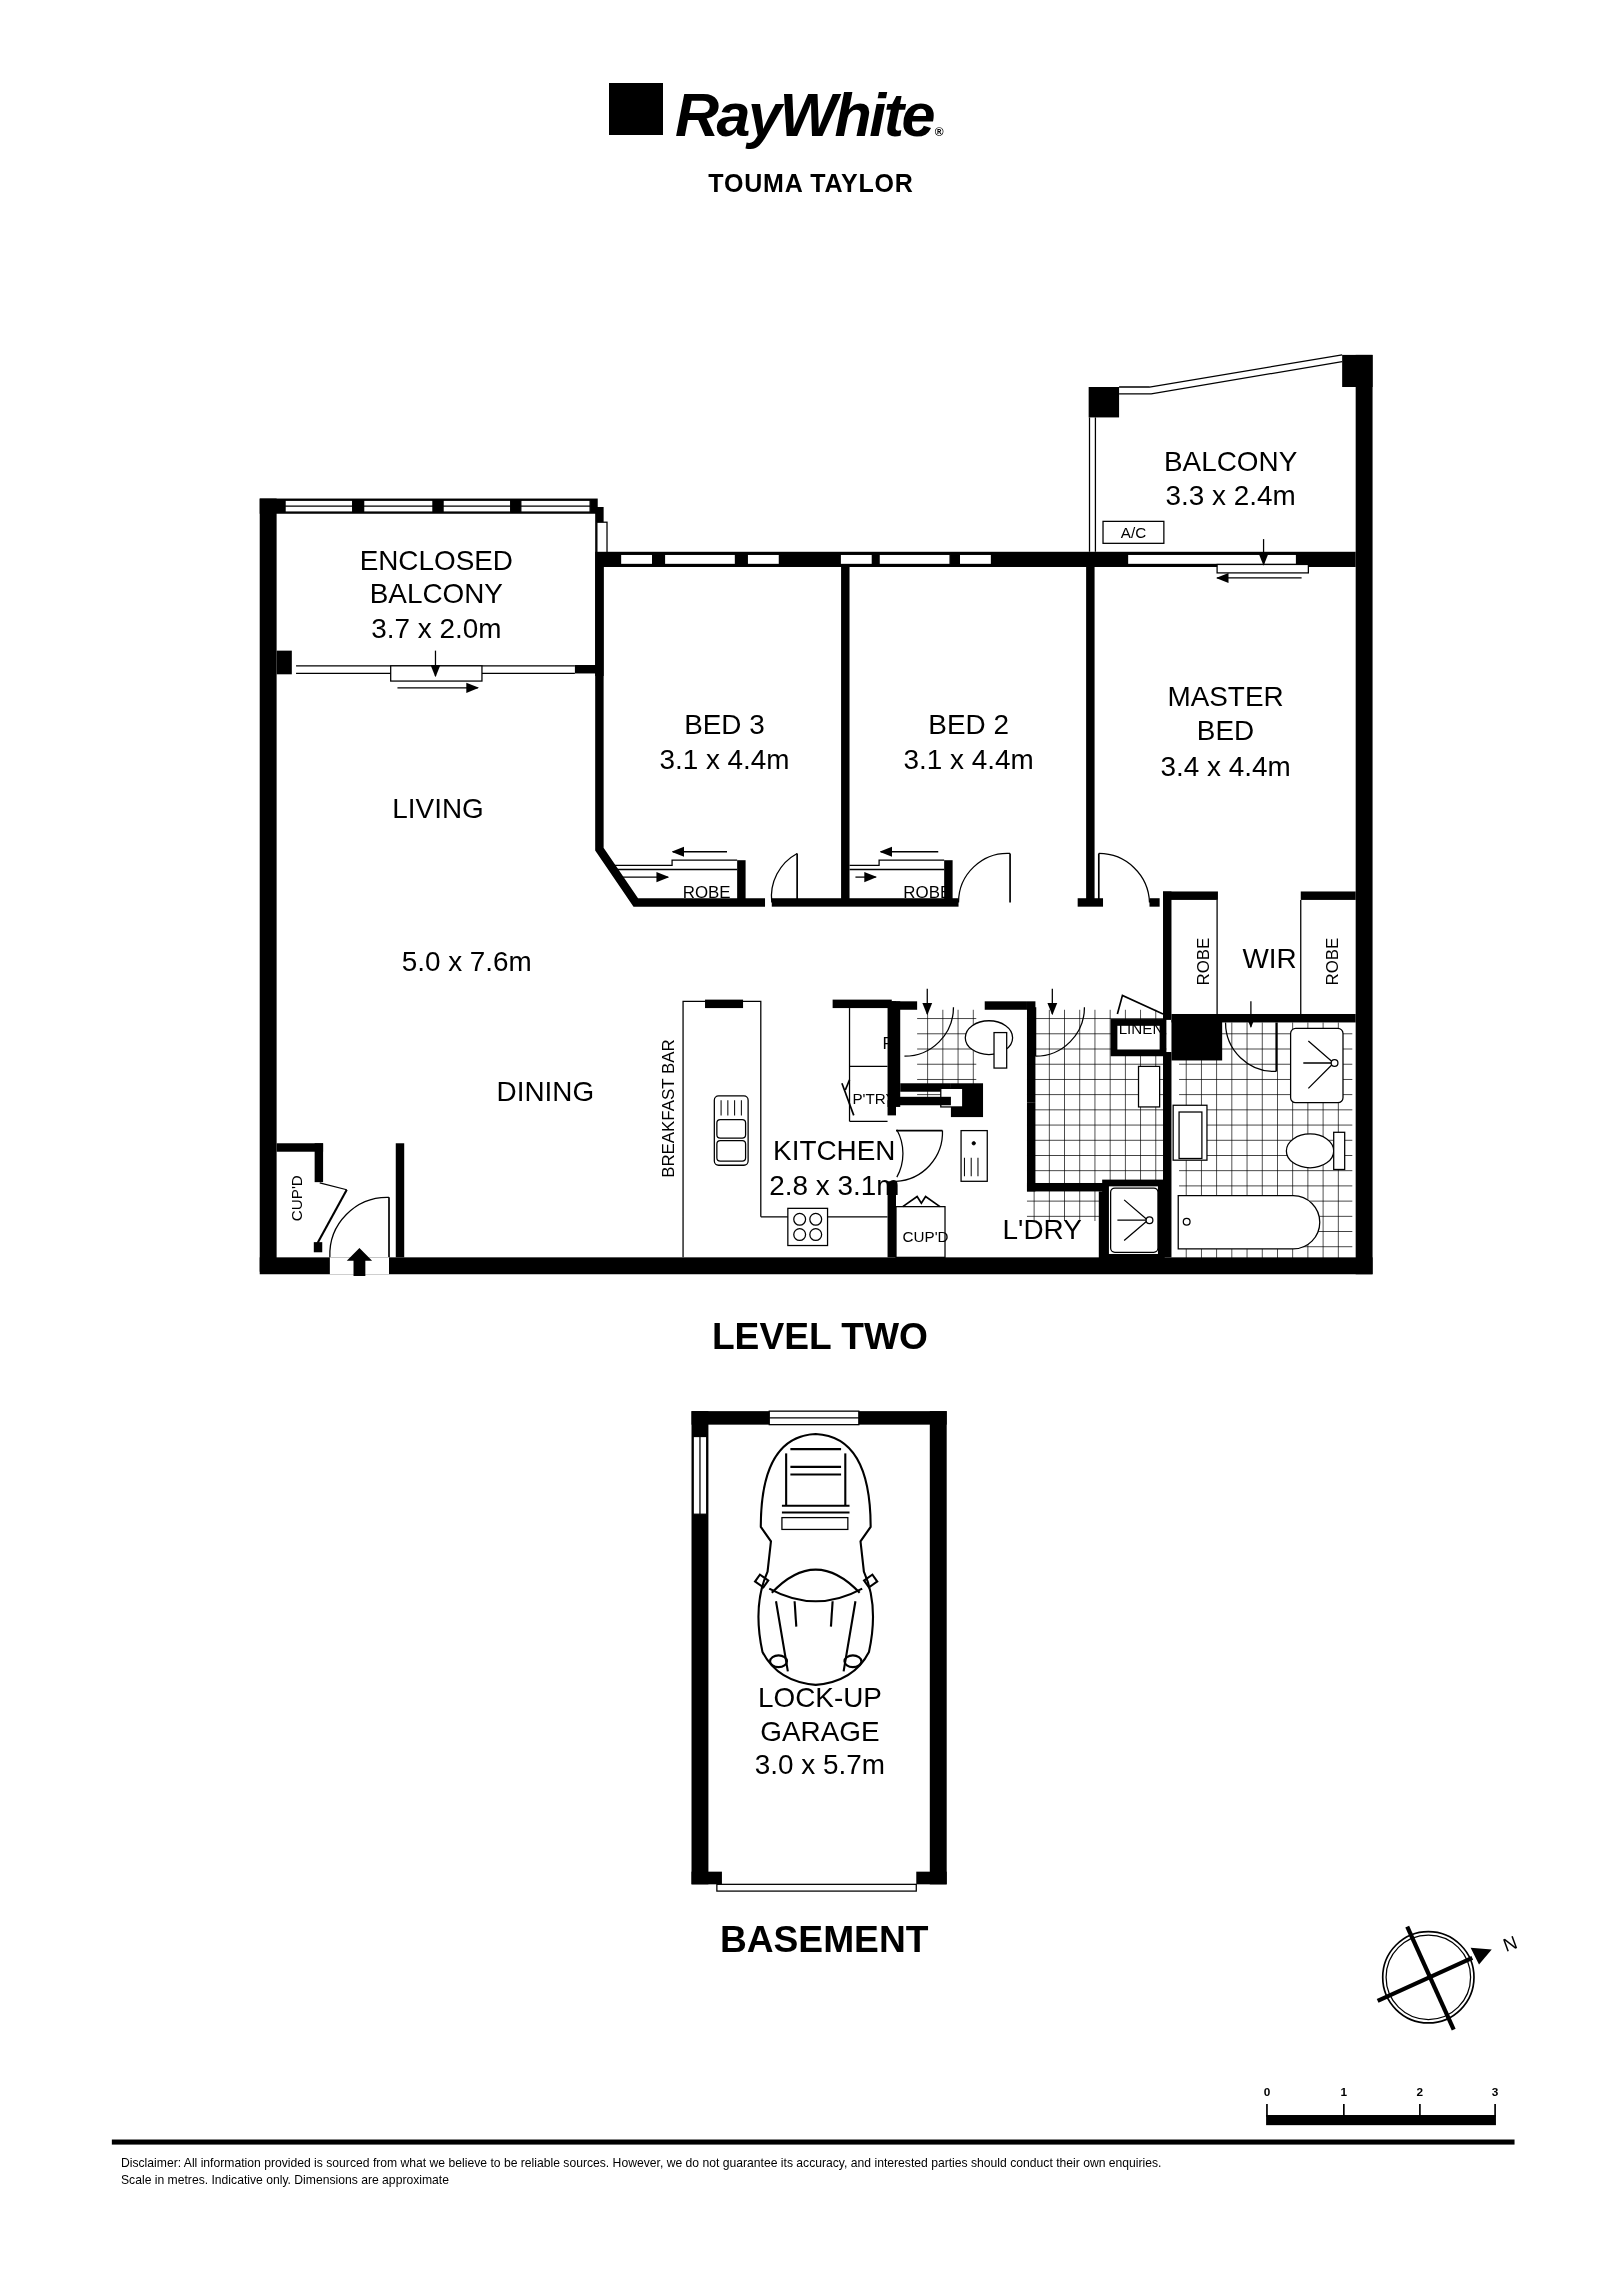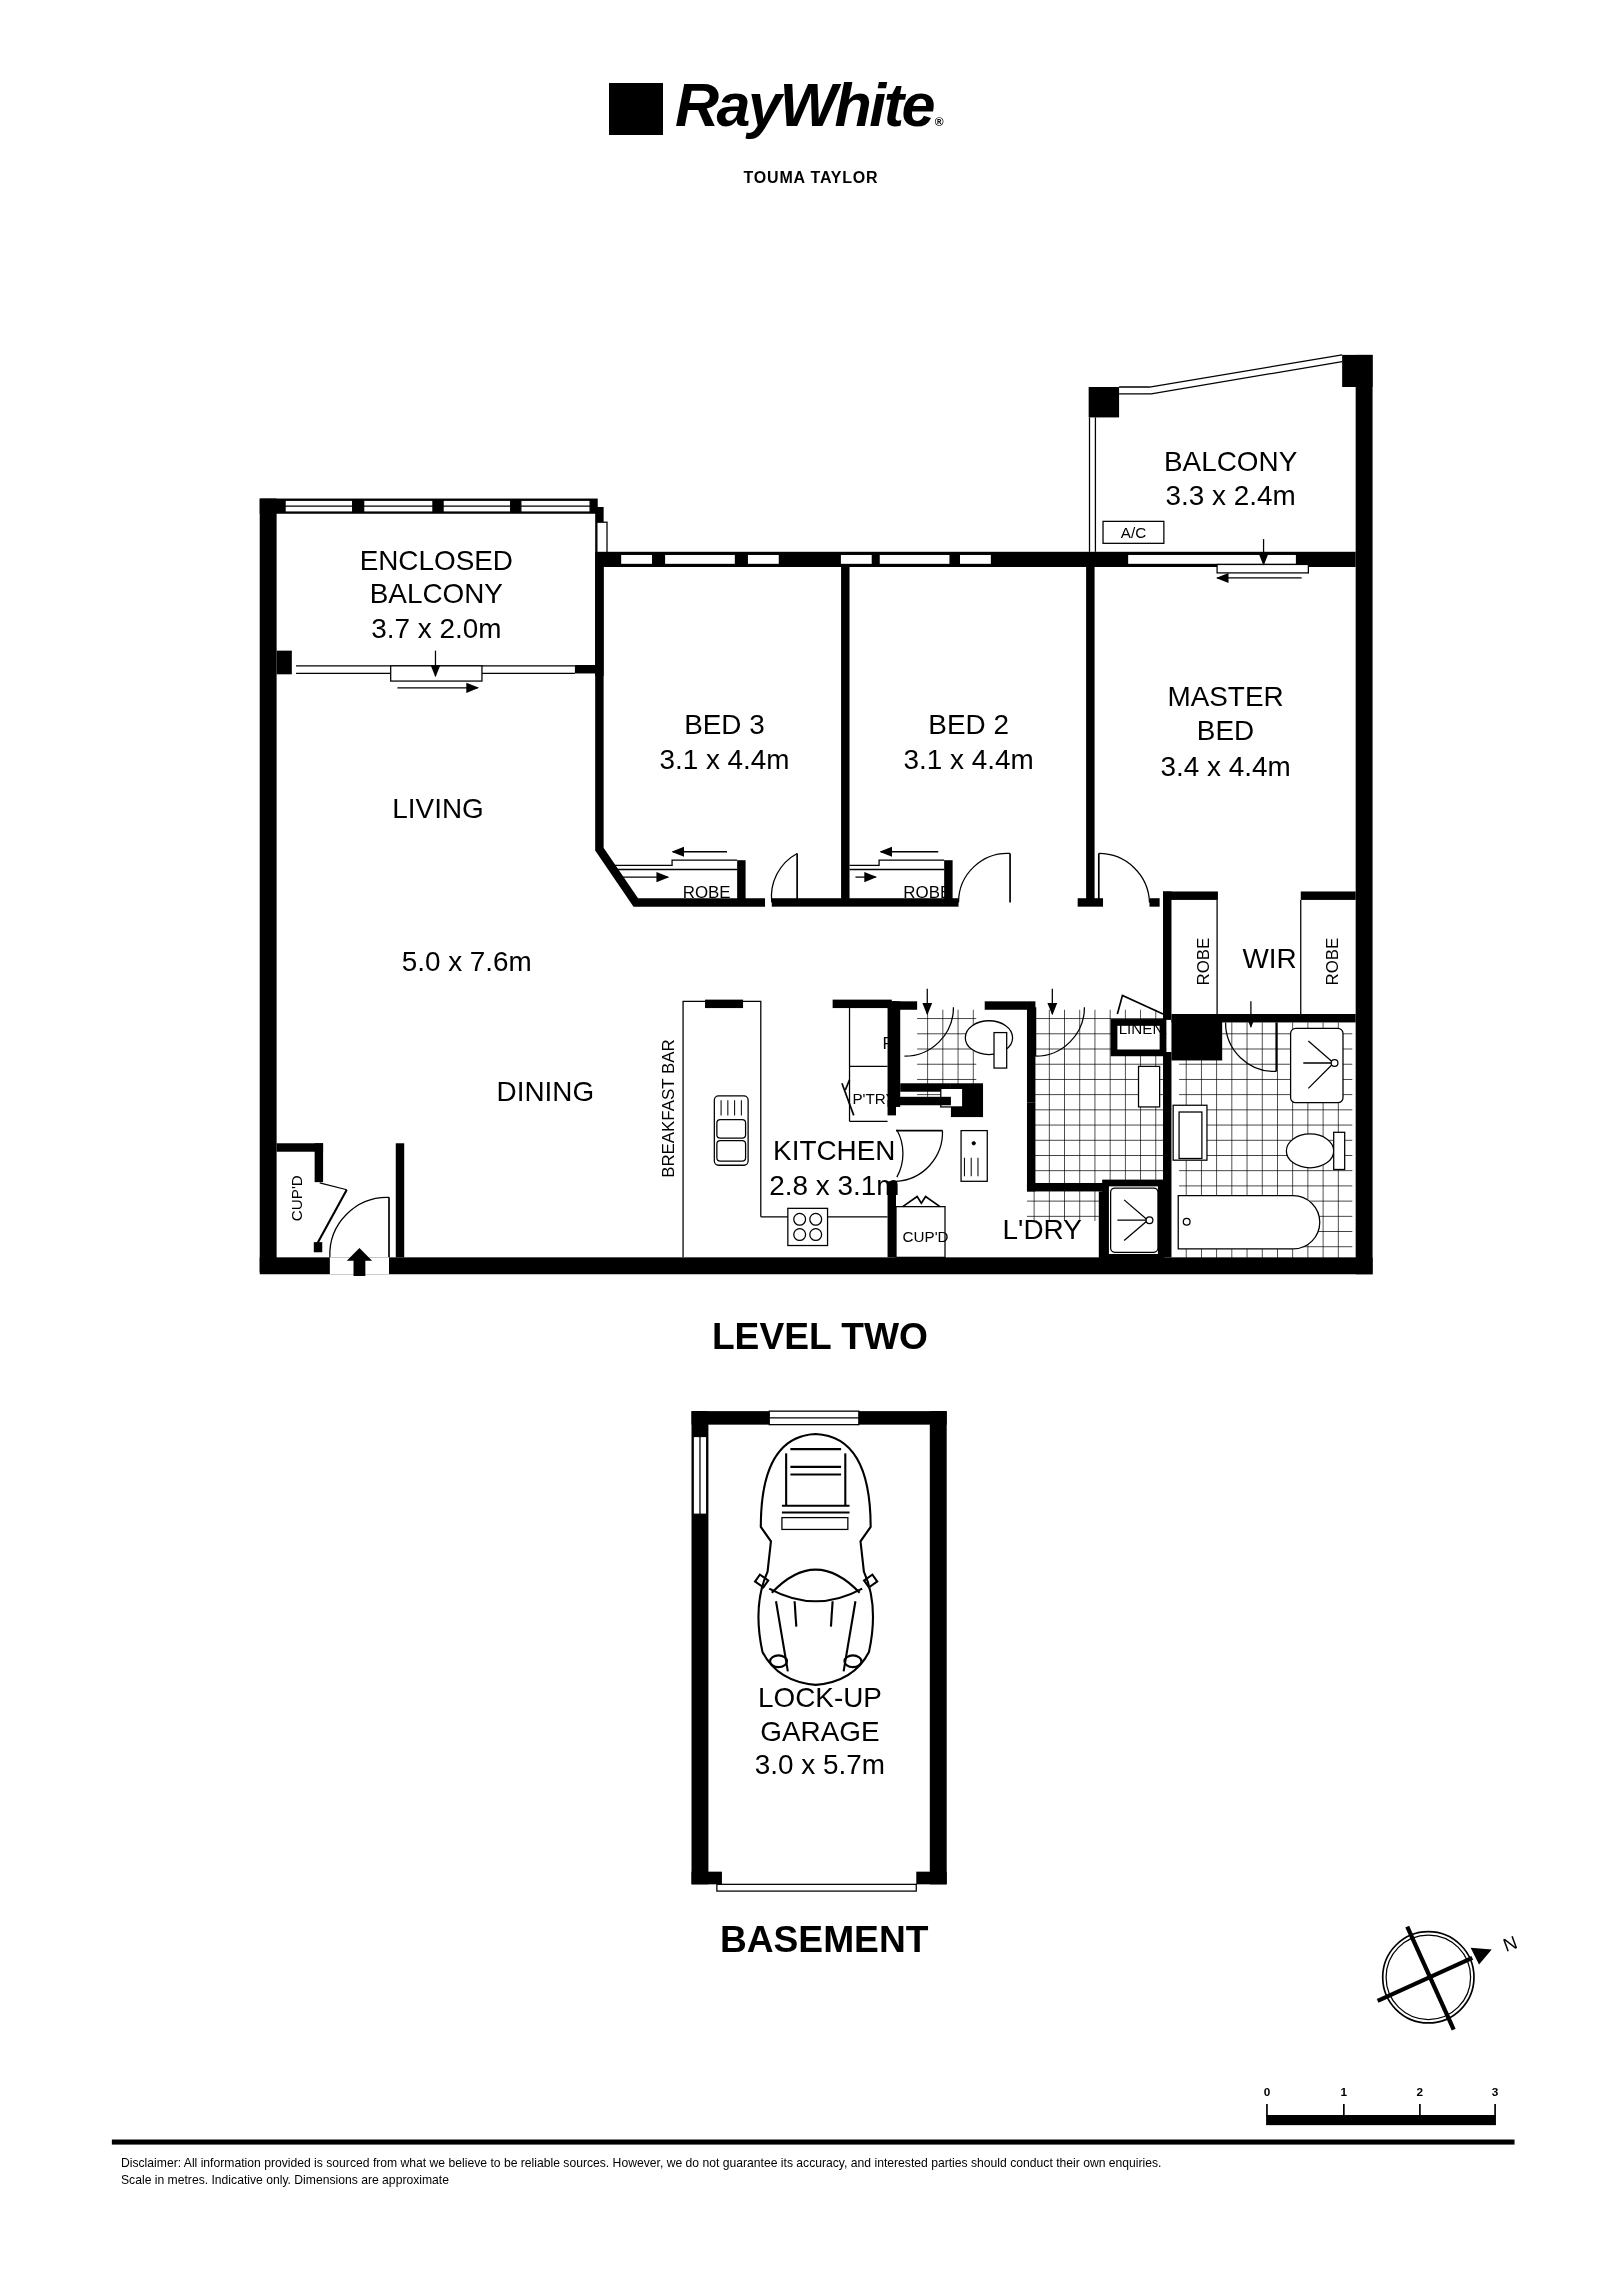--- a/index.html
+++ b/index.html
@@ -1,22 +1,22 @@
 <!DOCTYPE html>
 <html style="font-size:13.5px"><head>
 <meta charset="utf-8">
 <style>
   html,body{margin:0;padding:0;background:#fff;}
   body{width:1623px;height:2295px;position:relative;overflow:hidden;font-family:"Liberation Sans",sans-serif;color:#000;}
   .abs{position:absolute;}
   #logo{left:609px;top:78px;width:406px;height:68px;}
   #logo .sq{position:absolute;left:0;top:5px;width:54px;height:52px;background:#000;}
-  #logo .word{position:absolute;left:66px;top:-5px;font-family:"Liberation Sans",sans-serif;font-weight:bold;font-style:italic;font-size:61px;letter-spacing:-2.5px;line-height:65px;}
+  #logo .word{position:absolute;left:66px;top:-5px;font-family:"Liberation Sans",sans-serif;font-weight:bold;font-style:italic;font-size:61px;letter-spacing:-2.5px;line-height:84px;}
   #logo .reg{font-size:12px;font-style:normal;vertical-align:baseline;margin-left:1.7px;}
-  #agency{left:642px;top:169px;width:338px;text-align:center;font-weight:bold;font-size:16px;letter-spacing:0.8px;}
+  #agency{left:642px;top:169px;width:338px;text-align:center;font-weight:bold;font-size:25px;letter-spacing:0.8px;}
   svg{position:absolute;left:0;top:0;}
   .lbl{font-family:"Liberation Sans",sans-serif;font-size:33px;text-anchor:middle;fill:#000;}
   .sm{font-size:20px;}
   .xs{font-size:18px;}
   .title{font-family:"Liberation Sans",sans-serif;font-weight:bold;font-size:44px;text-anchor:middle;}
   .disc{left:121px;width:1437px;font-family:"Liberation Sans Narrow","Liberation Sans",sans-serif;font-size:13.5px;line-height:17px;transform:scaleX(0.9);transform-origin:left top;}
 </style>
 </head>
 <body>
 

